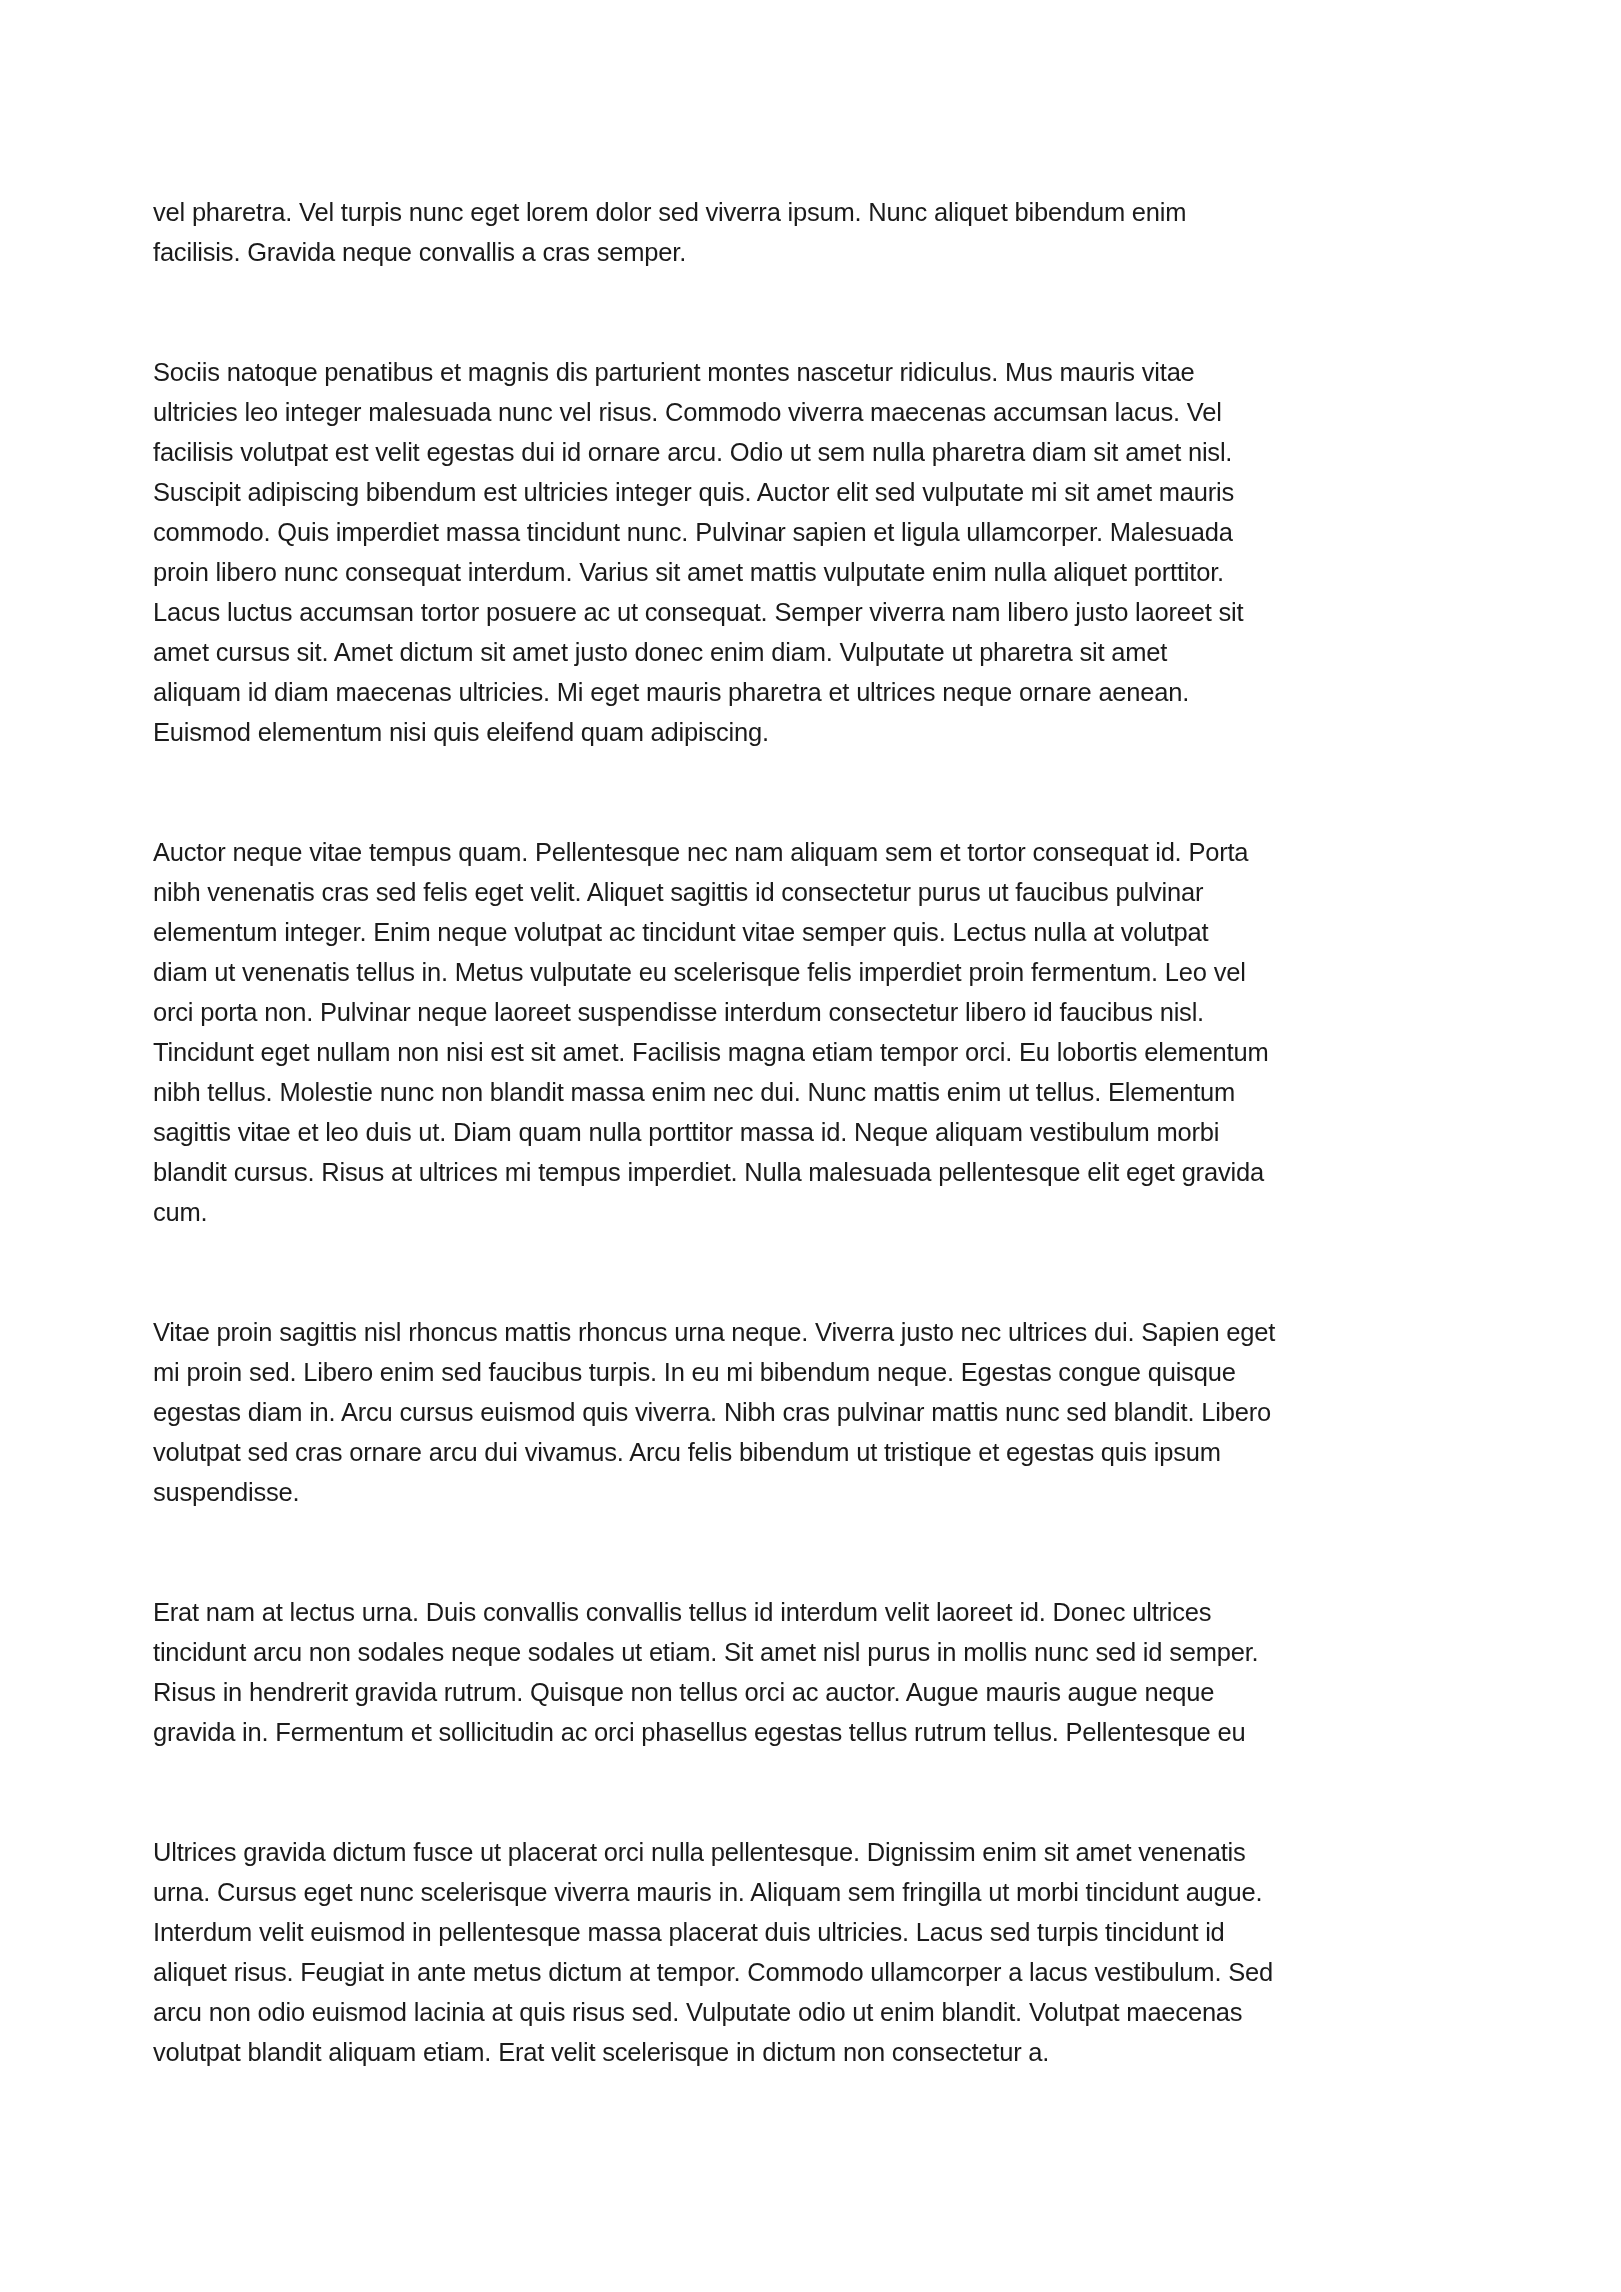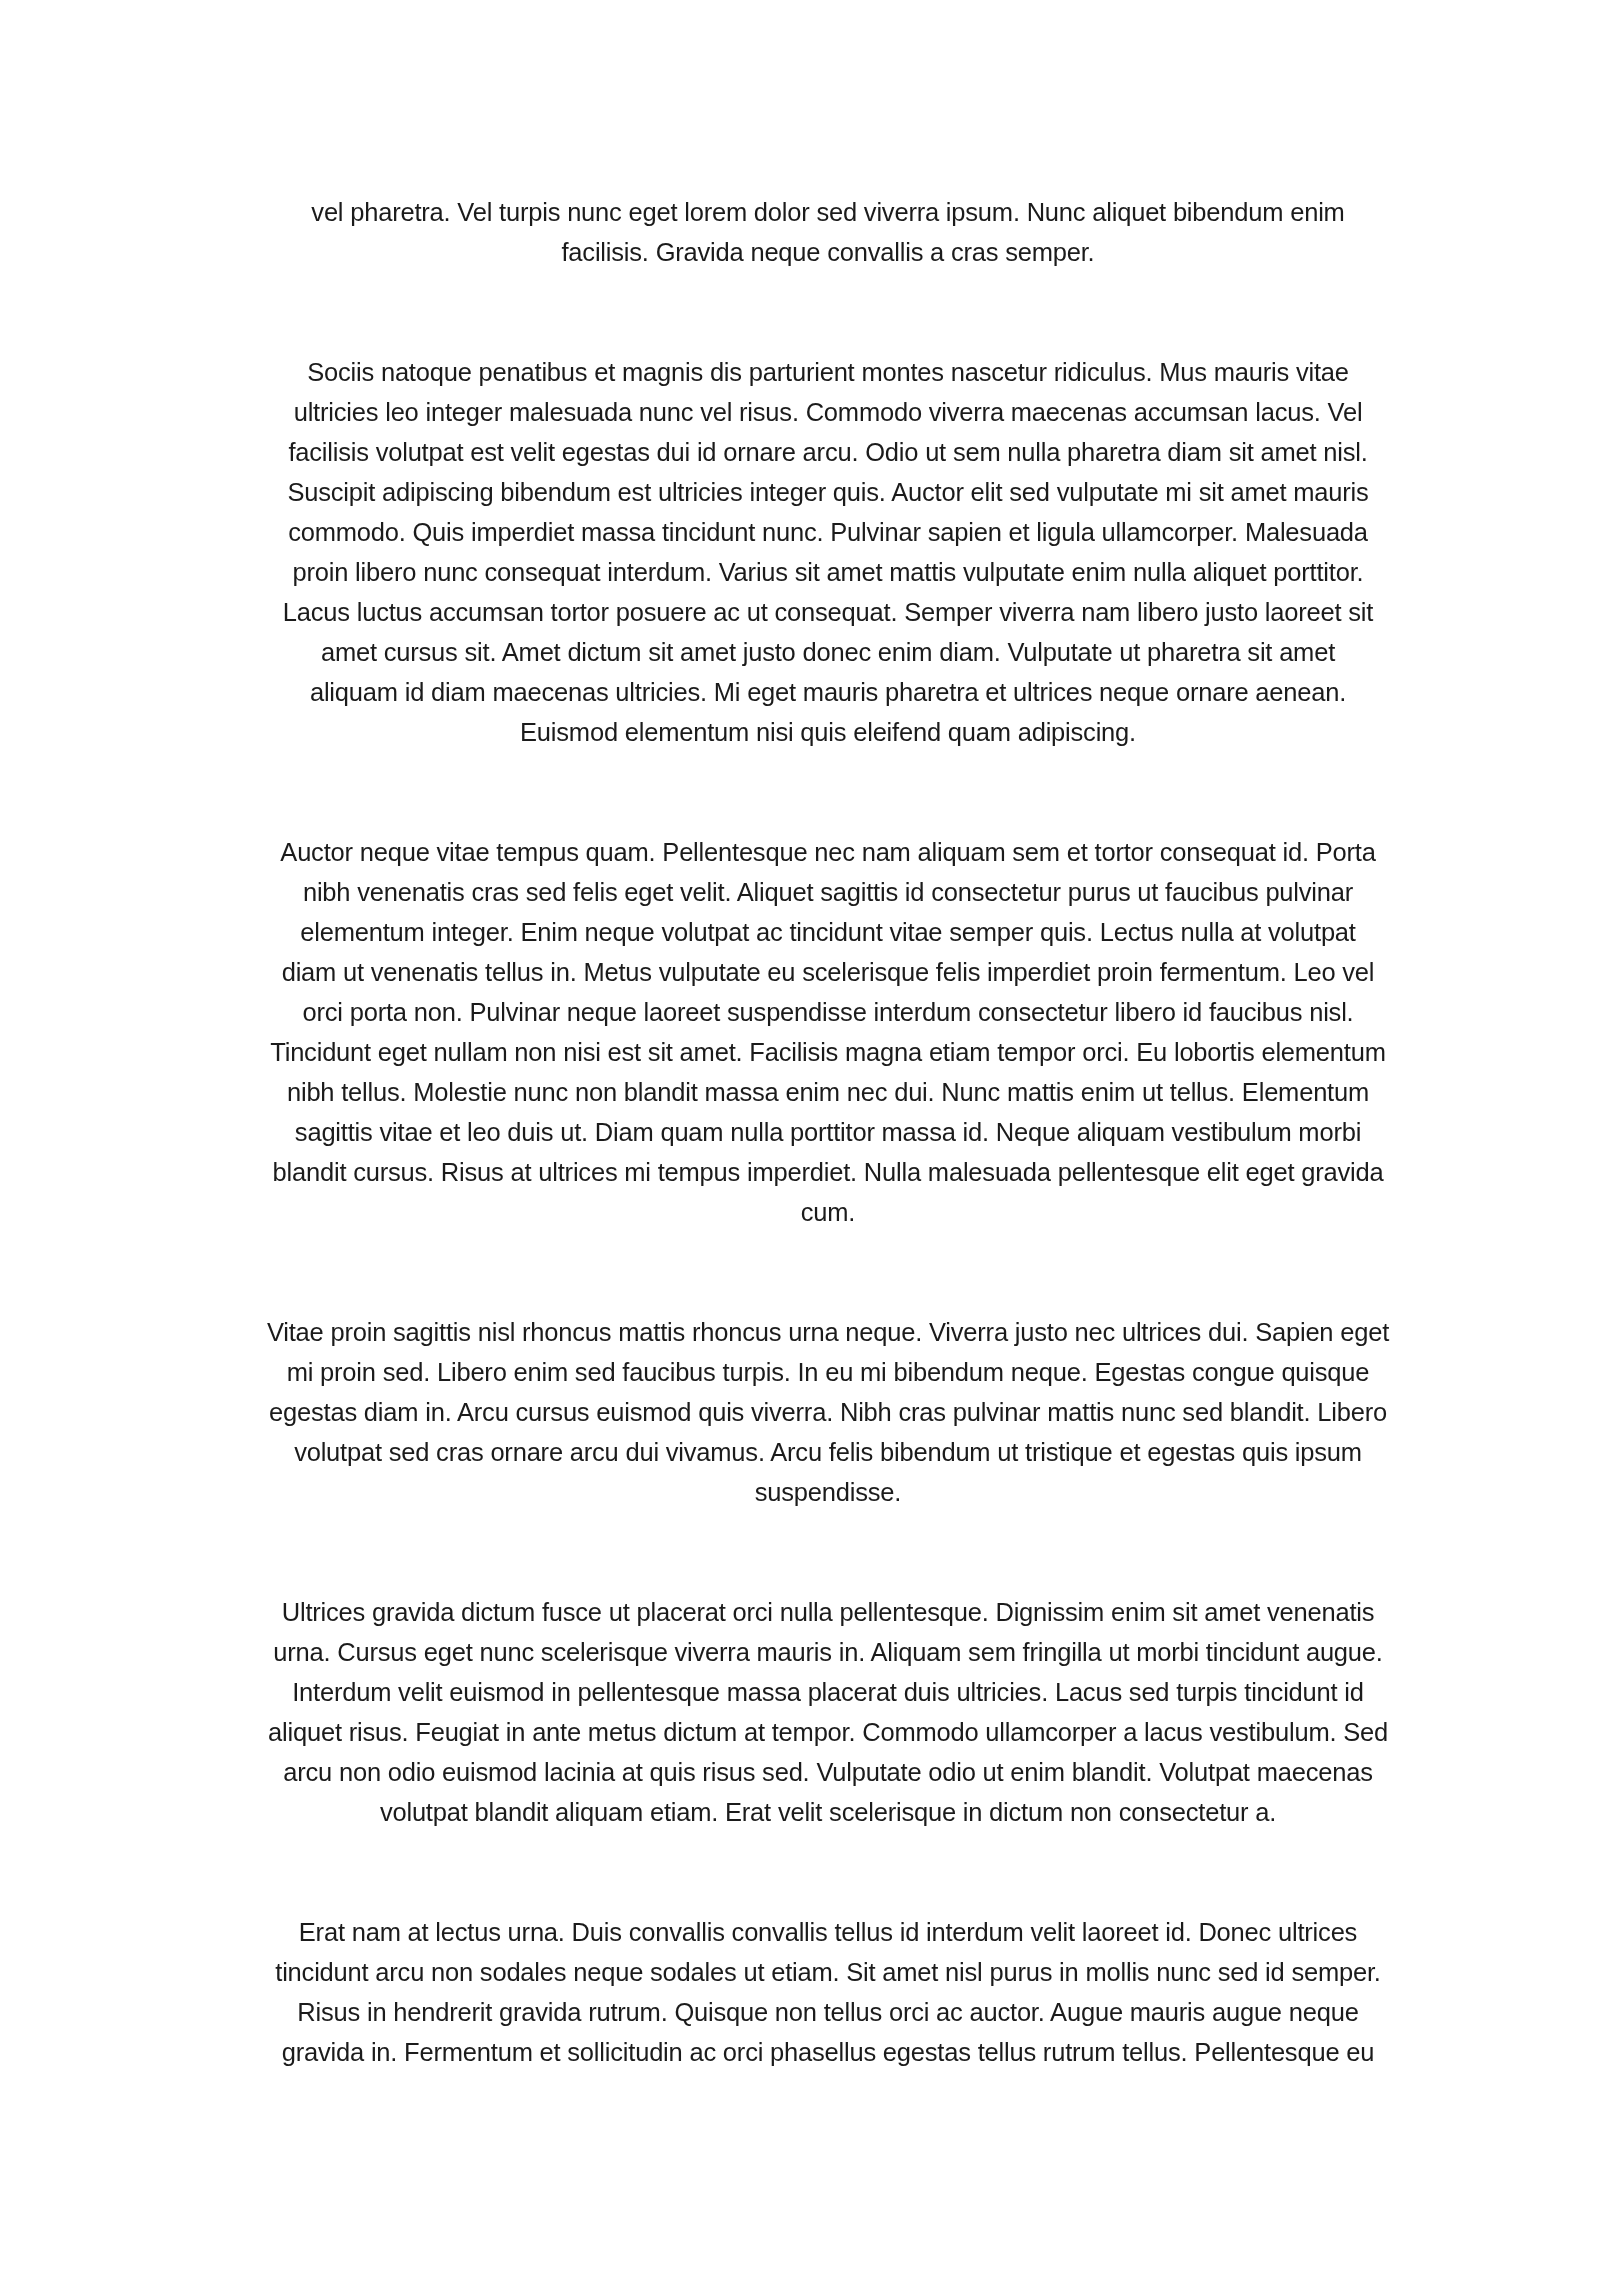--- a/index.html
+++ b/index.html
@@ -25,21 +25,20 @@
     padding: 192px 118px 0 153px;
   }
   .page p {
     margin: 0 0 80px 0;
     font-size: 25.5px;
     line-height: 40px;
     letter-spacing: -0.2px;
     color: #1b1b1b;
     white-space: pre;
     font-weight: 400;
-    text-align: center;
   }
 </style>
 </head>
 <body>
 
 <div class="page">
   <p>vel pharetra. Vel turpis nunc eget lorem dolor sed viverra ipsum. Nunc aliquet bibendum enim
 facilisis. Gravida neque convallis a cras semper.</p>
   <p>Sociis natoque penatibus et magnis dis parturient montes nascetur ridiculus. Mus mauris vitae
 ultricies leo integer malesuada nunc vel risus. Commodo viverra maecenas accumsan lacus. Vel
@@ -59,24 +58,24 @@
 Tincidunt eget nullam non nisi est sit amet. Facilisis magna etiam tempor orci. Eu lobortis elementum
 nibh tellus. Molestie nunc non blandit massa enim nec dui. Nunc mattis enim ut tellus. Elementum
 sagittis vitae et leo duis ut. Diam quam nulla porttitor massa id. Neque aliquam vestibulum morbi
 blandit cursus. Risus at ultrices mi tempus imperdiet. Nulla malesuada pellentesque elit eget gravida
 cum.</p>
   <p>Vitae proin sagittis nisl rhoncus mattis rhoncus urna neque. Viverra justo nec ultrices dui. Sapien eget
 mi proin sed. Libero enim sed faucibus turpis. In eu mi bibendum neque. Egestas congue quisque
 egestas diam in. Arcu cursus euismod quis viverra. Nibh cras pulvinar mattis nunc sed blandit. Libero
 volutpat sed cras ornare arcu dui vivamus. Arcu felis bibendum ut tristique et egestas quis ipsum
 suspendisse.</p>
+  <p>Erat nam at lectus urna. Duis convallis convallis tellus id interdum velit laoreet id. Donec ultrices
+tincidunt arcu non sodales neque sodales ut etiam. Sit amet nisl purus in mollis nunc sed id semper.
+Risus in hendrerit gravida rutrum. Quisque non tellus orci ac auctor. Augue mauris augue neque
+gravida in. Fermentum et sollicitudin ac orci phasellus egestas tellus rutrum tellus. Pellentesque eu</p>
   <p>Ultrices gravida dictum fusce ut placerat orci nulla pellentesque. Dignissim enim sit amet venenatis
 urna. Cursus eget nunc scelerisque viverra mauris in. Aliquam sem fringilla ut morbi tincidunt augue.
 Interdum velit euismod in pellentesque massa placerat duis ultricies. Lacus sed turpis tincidunt id
 aliquet risus. Feugiat in ante metus dictum at tempor. Commodo ullamcorper a lacus vestibulum. Sed
 arcu non odio euismod lacinia at quis risus sed. Vulputate odio ut enim blandit. Volutpat maecenas
 volutpat blandit aliquam etiam. Erat velit scelerisque in dictum non consectetur a.</p>
-  <p>Erat nam at lectus urna. Duis convallis convallis tellus id interdum velit laoreet id. Donec ultrices
-tincidunt arcu non sodales neque sodales ut etiam. Sit amet nisl purus in mollis nunc sed id semper.
-Risus in hendrerit gravida rutrum. Quisque non tellus orci ac auctor. Augue mauris augue neque
-gravida in. Fermentum et sollicitudin ac orci phasellus egestas tellus rutrum tellus. Pellentesque eu</p>
 </div>
 
 
 </body></html>

